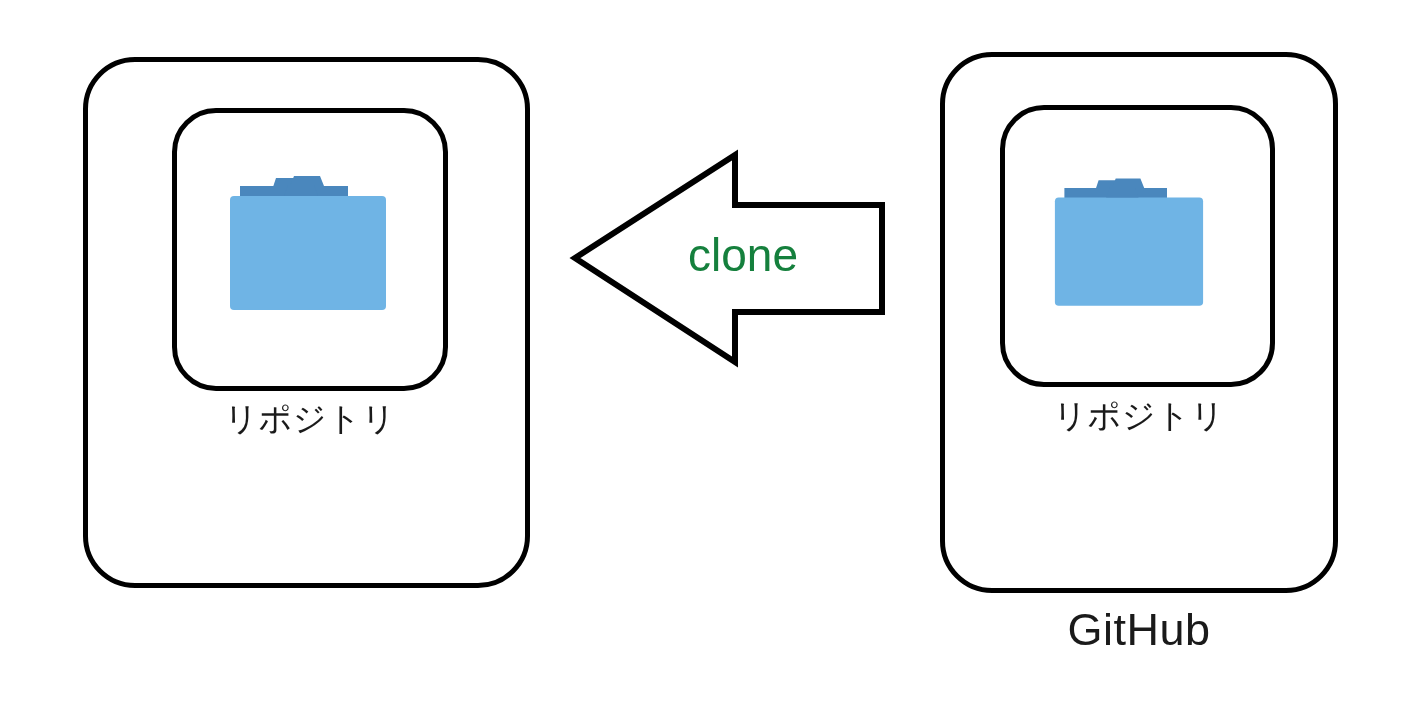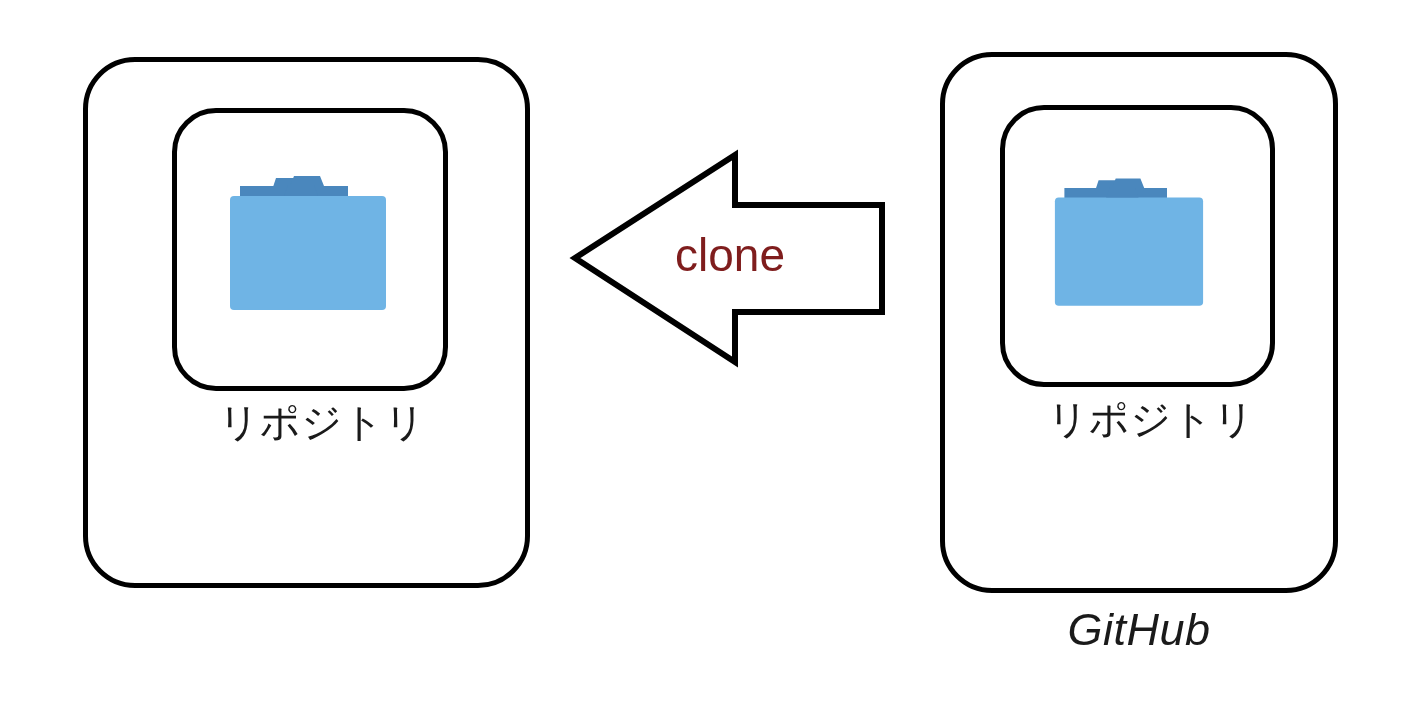--- a/index.html
+++ b/index.html
@@ -41,45 +41,44 @@
   
   .label {
     position: absolute;
     color: #1a1a1a;
     font-weight: 400;
     text-align: center;
     white-space: nowrap;
     line-height: 1;
   }
   .label-inner {
-    font-size: 40px;
+    font-size: 33px;
     letter-spacing: 0.5px;
-    padding-left: 12px;
   }
   .label-outer {
     font-size: 45px;
     letter-spacing: 0.5px;
   }
 
   
   .arrow-wrap {
     position: absolute;
     left: 560px;
     top: 140px;
     width: 340px;
     height: 240px;
   }
   .arrow-label {
     position: absolute;
-    left: 640px;
+    left: 688px;
     top: 232px;
     width: 145px;
-    text-align: right;
+    text-align: left;
     font-size: 46px;
-    color: #7f1d1d;
+    color: #15803d;
     line-height: 1;
     white-space: nowrap;
   }
 </style>
 </head>
 <body>
 
 <div id="canvas">
 
   <div class="node-local">
@@ -113,16 +112,16 @@
 
     <svg class="folder" style="left:113px; top:120px;" width="152" height="143" viewBox="0 0 160 145" aria-hidden="true">
       <path d="M14 18 H44 L48 6 H78 L82 18 H90 Z" fill="#4a87bd"></path>
       <path d="M12 14 H62 L66 4 H92 L96 14 H120 V28 H12 Z" fill="#4a87bd"></path>
       <path d="M6 24 h148 a4 4 0 0 1 4 4 v106 a4 4 0 0 1 -4 4 h-148 a4 4 0 0 1 -4 -4 v-106 a4 4 0 0 1 4 -4 z" fill="#6fb4e5"></path>
       <path d="M6 24 H56 L60 13 H86 L90 24 Z" fill="#4a87bd"></path>
     </svg>
 
     <div class="label label-inner" style="left:0; top:347px; width:398px;">リポジトリ</div>
 
-    <div class="label label-outer" style="left:0; top:555px; width:398px;font-style:italic;">GitHub</div>
+    <div class="label label-outer" style="left:0; top:555px; width:398px;">GitHub</div>
   </div>
 
 </div>
 
 </body></html>

